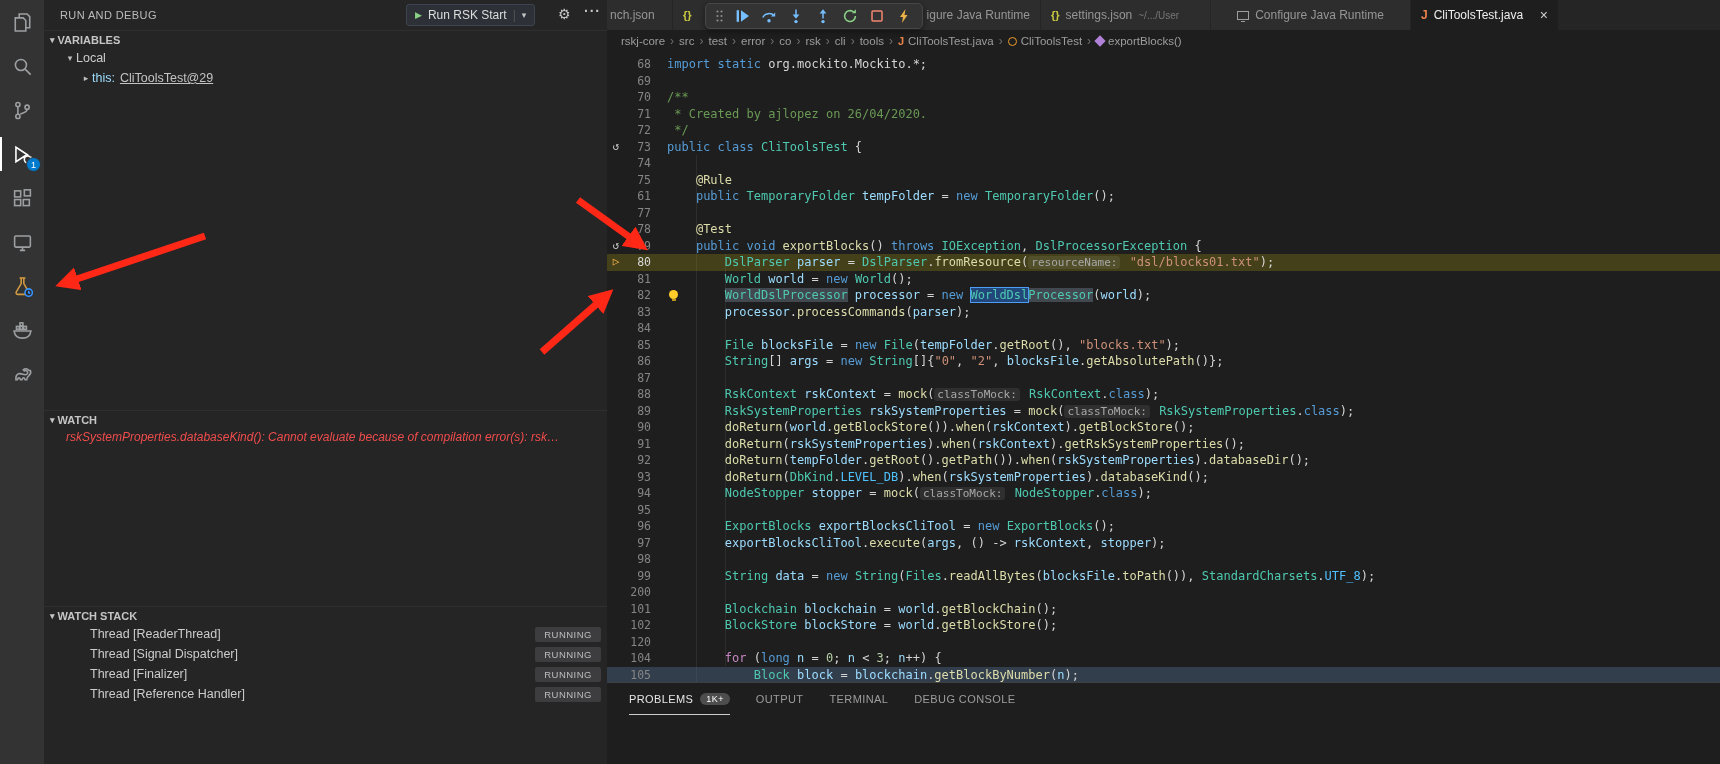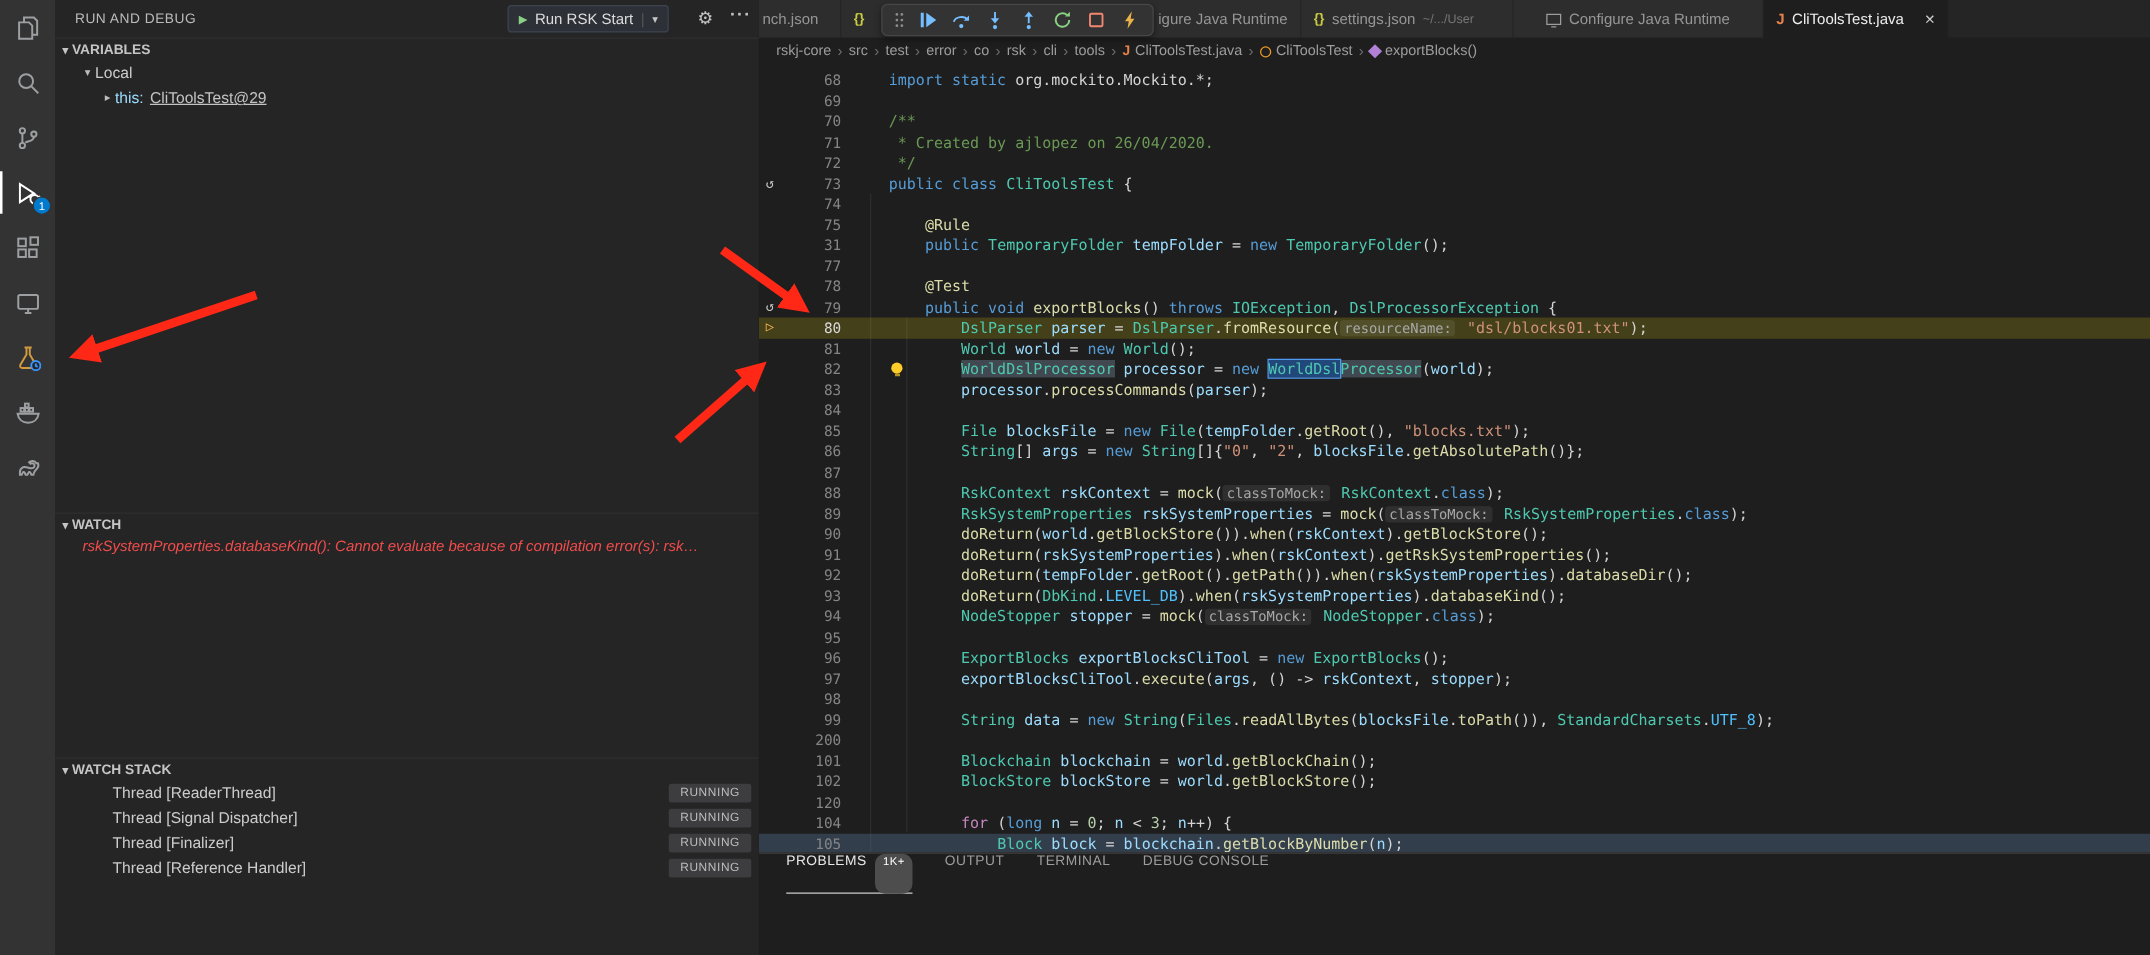--- a/index.html
+++ b/index.html
@@ -84,21 +84,21 @@
   .crumb-ic-java::before { content:"J"; color:#e8824a; font-weight:bold; font-size:11px; }
   .crumb-ic-class { width:9px; height:9px; border:1.5px solid #ee9d28; border-radius:50%; display:inline-block; }
   .crumb-ic-method { width:8px; height:8px; background:#b180d7; transform:rotate(45deg); display:inline-block; }
 
   
   #codewrap { position:absolute; top:52px; left:0; right:0; bottom:82px; padding-top:4px; overflow:hidden; }
   .iguide { position:absolute; width:1px; background:rgba(255,255,255,0.07); }
   #guide1 { left:89px; top:103px; height:528px; }
   #guide2 { left:118px; top:202px; height:412px; }
   .code-row { display:flex; height:16.5px; line-height:16.5px; font-family:"DejaVu Sans Mono", monospace;
-    font-size:12px; position:relative;gap:22px; }
+    font-size:12px; position:relative; }
   .glyph { width:18px; text-align:center; flex:none; cursor:pointer; }
   .glyph-frame { color:#c9c9c9; font-size:11px; }
   .glyph-current { color:#ffb84d; font-size:11px; }
   .lnum { width:26px; text-align:right; color:#858585; font-size:11.5px; flex:none; }
   .ltext { margin-left:16px; white-space:pre; position:relative; color:#d4d4d4; }
   .hl-debug { background:rgba(206,188,12,0.22); }
   .hl-debug .lnum { color:#d8d8d8; }
   .hl-select { background:rgba(86,115,154,0.38); }
   .tok-k { color:#569cd6; } .tok-ctrl { color:#c586c0; } .tok-t { color:#4ec9b0; }
   .tok-m { color:#dcdcaa; } .tok-v { color:#9cdcfe; } .tok-s { color:#ce9178; }
@@ -107,21 +107,21 @@
   .tok-h { color:#a8a8a8; background:rgba(255,255,255,0.08); border-radius:3px; padding:0 3px; margin-right:2px; font-size:11px; }
   .tok-word-hl { background:rgba(110,125,140,0.45); }
   .tok-find-hl { background:rgba(38,108,201,0.55); outline:1px solid #4f9cf5; }
   .bulb { position:absolute; left:2px; top:3px; width:9px; height:9px; border-radius:50%; background:#ffcc29; cursor:pointer; }
   .bulb::after { content:""; position:absolute; left:2.5px; top:9px; width:4px; height:2px; background:#b8931d; }
 
   
   #panel { position:absolute; bottom:0; left:0; right:0; height:82px; border-top:1px solid #3f3f3f; background:#1e1e1e; }
   .panel-tabs { display:flex; gap:26px; align-items:center; height:32px; padding-left:22px; font-size:11px;
     color:#9d9d9d; letter-spacing:.4px; }
-  .panel-tab { display:flex; gap:7px; cursor:pointer; height:100%; }
+  .panel-tab { display:flex; align-items:center; gap:7px; cursor:pointer; height:100%; }
   .panel-tab.active { color:#e7e7e7; box-shadow:inset 0 -1px 0 #cccccc; }
   .panel-badge { background:#4d4d4d; color:#ffffff; font-size:9px; padding:1px 6px; border-radius:8px; }
 
   
   #annot { position:absolute; left:0; top:0; width:1720px; height:764px; z-index:50; pointer-events:none; }
 </style>
 </head>
 <body>
 
 <div id="stage">
@@ -434,21 +434,21 @@
             <span class="lnum">74</span>
             <span class="ltext"></span>
           </div>
           <div class="code-row">
             <span class="glyph"></span>
             <span class="lnum">75</span>
             <span class="ltext"><span class="tok-p">    </span><span class="tok-a">@Rule</span></span>
           </div>
           <div class="code-row">
             <span class="glyph"></span>
-            <span class="lnum">31</span>
+            <span class="lnum">61</span>
             <span class="ltext"><span class="tok-p">    </span><span class="tok-k">public </span><span class="tok-t">TemporaryFolder</span><span class="tok-p"> </span><span class="tok-v">tempFolder</span><span class="tok-p"> = </span><span class="tok-k">new</span><span class="tok-p"> </span><span class="tok-t">TemporaryFolder</span><span class="tok-p">();</span></span>
           </div>
           <div class="code-row">
             <span class="glyph"></span>
             <span class="lnum">77</span>
             <span class="ltext"></span>
           </div>
           <div class="code-row">
             <span class="glyph"></span>
             <span class="lnum">78</span>

